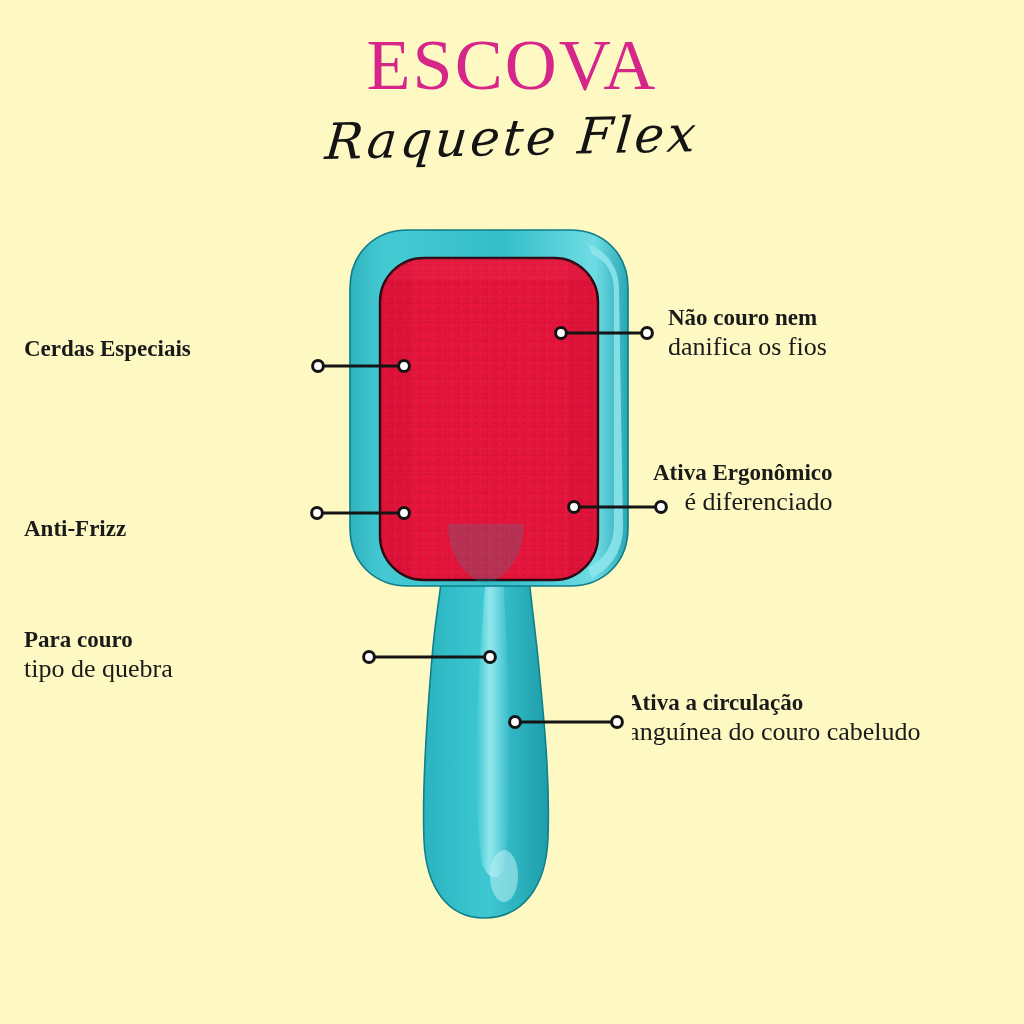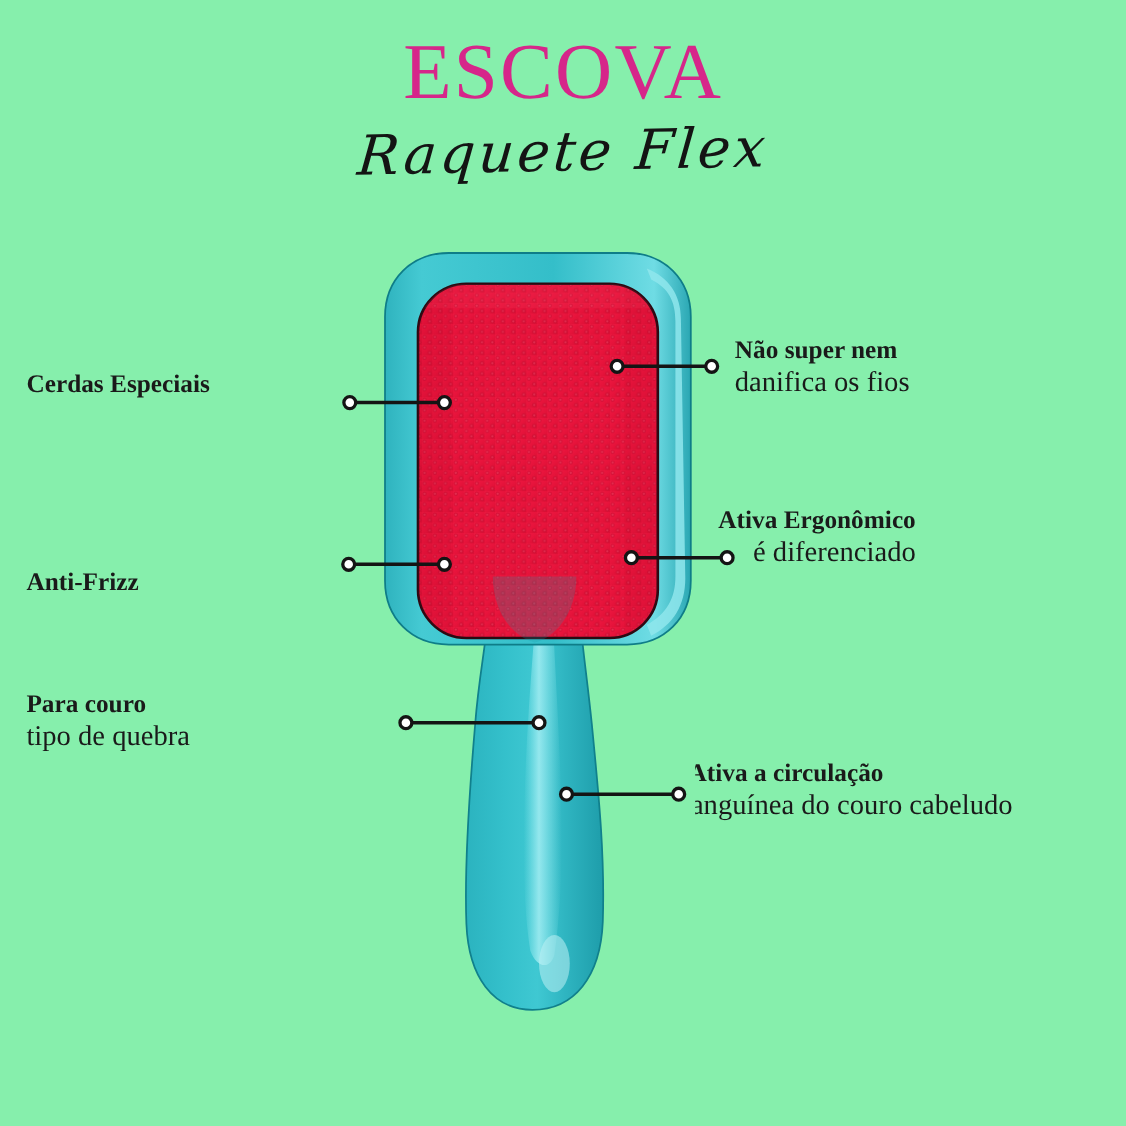--- a/index.html
+++ b/index.html
@@ -4,21 +4,21 @@
 <style>
   html, body {
     margin: 0;
     padding: 0;
     background: #ffffff;
   }
   #page {
     position: relative;
     width: 1024px;
     height: 1024px;
-    background: #86efac;
+    background: #fef9c3;
     overflow: hidden;
     font-family: "Liberation Serif", "DejaVu Serif", serif;
     color: #1a1a1a;
   }
 
   
   .title-wrap {
     position: absolute;
     left: 0;
     top: 26px;
@@ -223,21 +223,21 @@
       <circle cx="617" cy="722" r="5.4"></circle>
       <circle cx="515" cy="722" r="5.4"></circle>
     </g>
   </svg>
 
   <div class="callout left" id="co-cerdas">
     <div class="l1">Cerdas Especiais</div>
   </div>
 
   <div class="callout right" id="co-naoquebra">
-    <div class="l1">Não super nem</div>
+    <div class="l1">Não couro nem</div>
     <div class="l2">danifica os fios</div>
   </div>
 
   <div class="callout left" id="co-antifrizz">
     <div class="l1">Anti-Frizz</div>
   </div>
 
   <div class="callout right" id="co-design">
     <div class="l1">Ativa Ergonômico</div>
     <div class="l2">é diferenciado</div>

